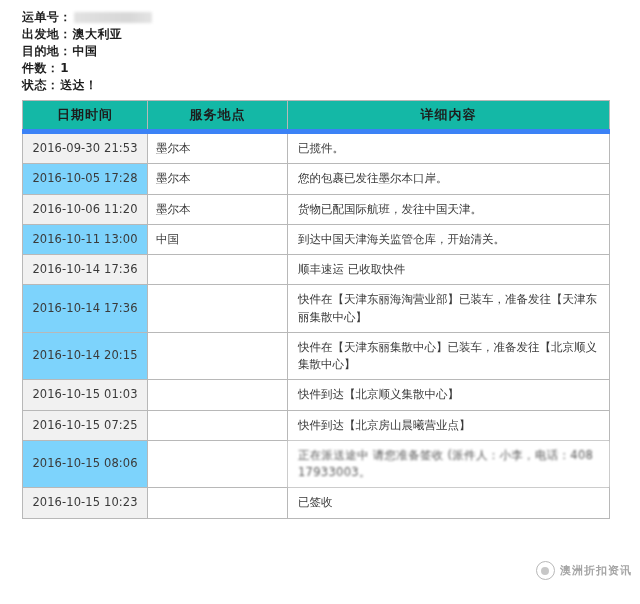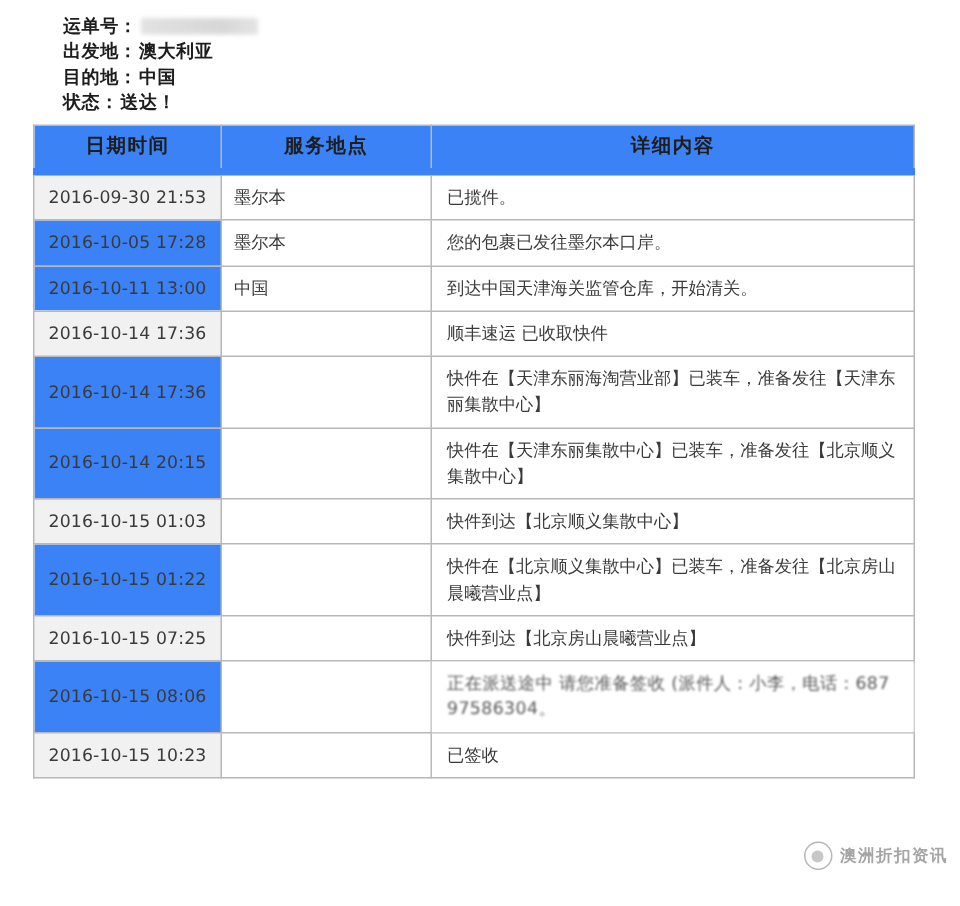--- a/index.html
+++ b/index.html
@@ -25,21 +25,20 @@
     align-items: center;
     height: 16px;
     margin-bottom: 1px;
     font-size: 12px;
     font-weight: bold;
     letter-spacing: 0.4px;
     color: #1d1d1d;
   }
   .summary-label {
     white-space: nowrap;
-    margin-left: 20px;
   }
   .summary-value {
     white-space: nowrap;
     margin-left: 1px;
   }
   
   .redacted {
     display: inline-block;
     height: 11px;
     background: linear-gradient(90deg,#e2e2e2 0%, #dcdcdc 35%, #d7d7d7 70%, #e4e4e4 100%);
@@ -73,21 +72,21 @@
     background: #ffffff;
   }
   table.track-table th,
   table.track-table td {
     border: 1px solid #b8b8b8;
     font-size: 11.5px;
     line-height: 1.5;
     vertical-align: middle;
   }
   table.track-table thead th {
-    background: #3b82f6;
+    background: #14b8a6;
     color: #1d1d1d;
     font-weight: bold;
     font-size: 13px;
     text-align: center;
     height: 28px;
     padding: 0 4px;
     border-bottom: 5px solid #3b82f6;
     letter-spacing: 1px;
   }
   col.c-date    { width: 125px; }
@@ -106,21 +105,21 @@
     background: #ffffff;
     color: #3a3a3a;
     padding: 6px 8px;
   }
   td.cell-detail {
     background: #ffffff;
     color: #3a3a3a;
     padding: 6px 10px;
     word-break: break-all;
   }
-  tr.row-alt td.cell-date { background: #3b82f6; }
+  tr.row-alt td.cell-date { background: #7dd3fc; }
 
   
   .detail-obscured {
     filter: blur(0.8px);
     opacity: .85;
     letter-spacing: .3px;
   }
 
   
   .watermark {
@@ -168,20 +167,24 @@
       <span class="summary-label">运单号：</span>
       <span class="redacted w-tracking"></span>
     </div>
     <div class="summary-row">
       <span class="summary-label">出发地：</span>
       <span class="summary-value">澳大利亚</span>
     </div>
     <div class="summary-row">
       <span class="summary-label">目的地：</span>
       <span class="summary-value">中国</span>
+    </div>
+    <div class="summary-row">
+      <span class="summary-label">件数：</span>
+      <span class="summary-value">1</span>
     </div>
     <div class="summary-row">
       <span class="summary-label">状态：</span>
       <span class="summary-value">送达！</span>
     </div>
   </div>
 
 <div class="track-table-wrap">
   <table class="track-table">
     <colgroup>
@@ -201,20 +204,25 @@
     <tr>
           <td class="cell-date">2016-09-30 21:53</td>
           <td class="cell-place">墨尔本</td>
           <td class="cell-detail">已揽件。</td>
         </tr>
         <tr class="row-alt">
           <td class="cell-date">2016-10-05 17:28</td>
           <td class="cell-place">墨尔本</td>
           <td class="cell-detail">您的包裹已发往墨尔本口岸。</td>
         </tr>
+        <tr>
+          <td class="cell-date">2016-10-06 11:20</td>
+          <td class="cell-place">墨尔本</td>
+          <td class="cell-detail">货物已配国际航班，发往中国天津。</td>
+        </tr>
         <tr class="row-alt">
           <td class="cell-date">2016-10-11 13:00</td>
           <td class="cell-place">中国</td>
           <td class="cell-detail">到达中国天津海关监管仓库，开始清关。</td>
         </tr>
         <tr>
           <td class="cell-date">2016-10-14 17:36</td>
           <td class="cell-place"></td>
           <td class="cell-detail">顺丰速运 已收取快件</td>
         </tr>
@@ -226,34 +234,29 @@
         <tr class="row-alt">
           <td class="cell-date">2016-10-14 20:15</td>
           <td class="cell-place"></td>
           <td class="cell-detail">快件在【天津东丽集散中心】已装车，准备发往【北京顺义集散中心】</td>
         </tr>
         <tr>
           <td class="cell-date">2016-10-15 01:03</td>
           <td class="cell-place"></td>
           <td class="cell-detail">快件到达【北京顺义集散中心】</td>
         </tr>
-        <tr class="row-alt">
-          <td class="cell-date">2016-10-15 01:22</td>
-          <td class="cell-place"></td>
-          <td class="cell-detail">快件在【北京顺义集散中心】已装车，准备发往【北京房山晨曦营业点】</td>
-        </tr>
         <tr>
           <td class="cell-date">2016-10-15 07:25</td>
           <td class="cell-place"></td>
           <td class="cell-detail">快件到达【北京房山晨曦营业点】</td>
         </tr>
         <tr class="row-alt">
           <td class="cell-date">2016-10-15 08:06</td>
           <td class="cell-place"></td>
-          <td class="cell-detail detail-obscured">正在派送途中 请您准备签收 (派件人：小李，电话：68797586304。</td>
+          <td class="cell-detail detail-obscured">正在派送途中 请您准备签收 (派件人：小李，电话：40817933003。</td>
         </tr>
         <tr>
           <td class="cell-date">2016-10-15 10:23</td>
           <td class="cell-place"></td>
           <td class="cell-detail">已签收</td>
         </tr>
       </tbody>
   </table>
 </div>
 

